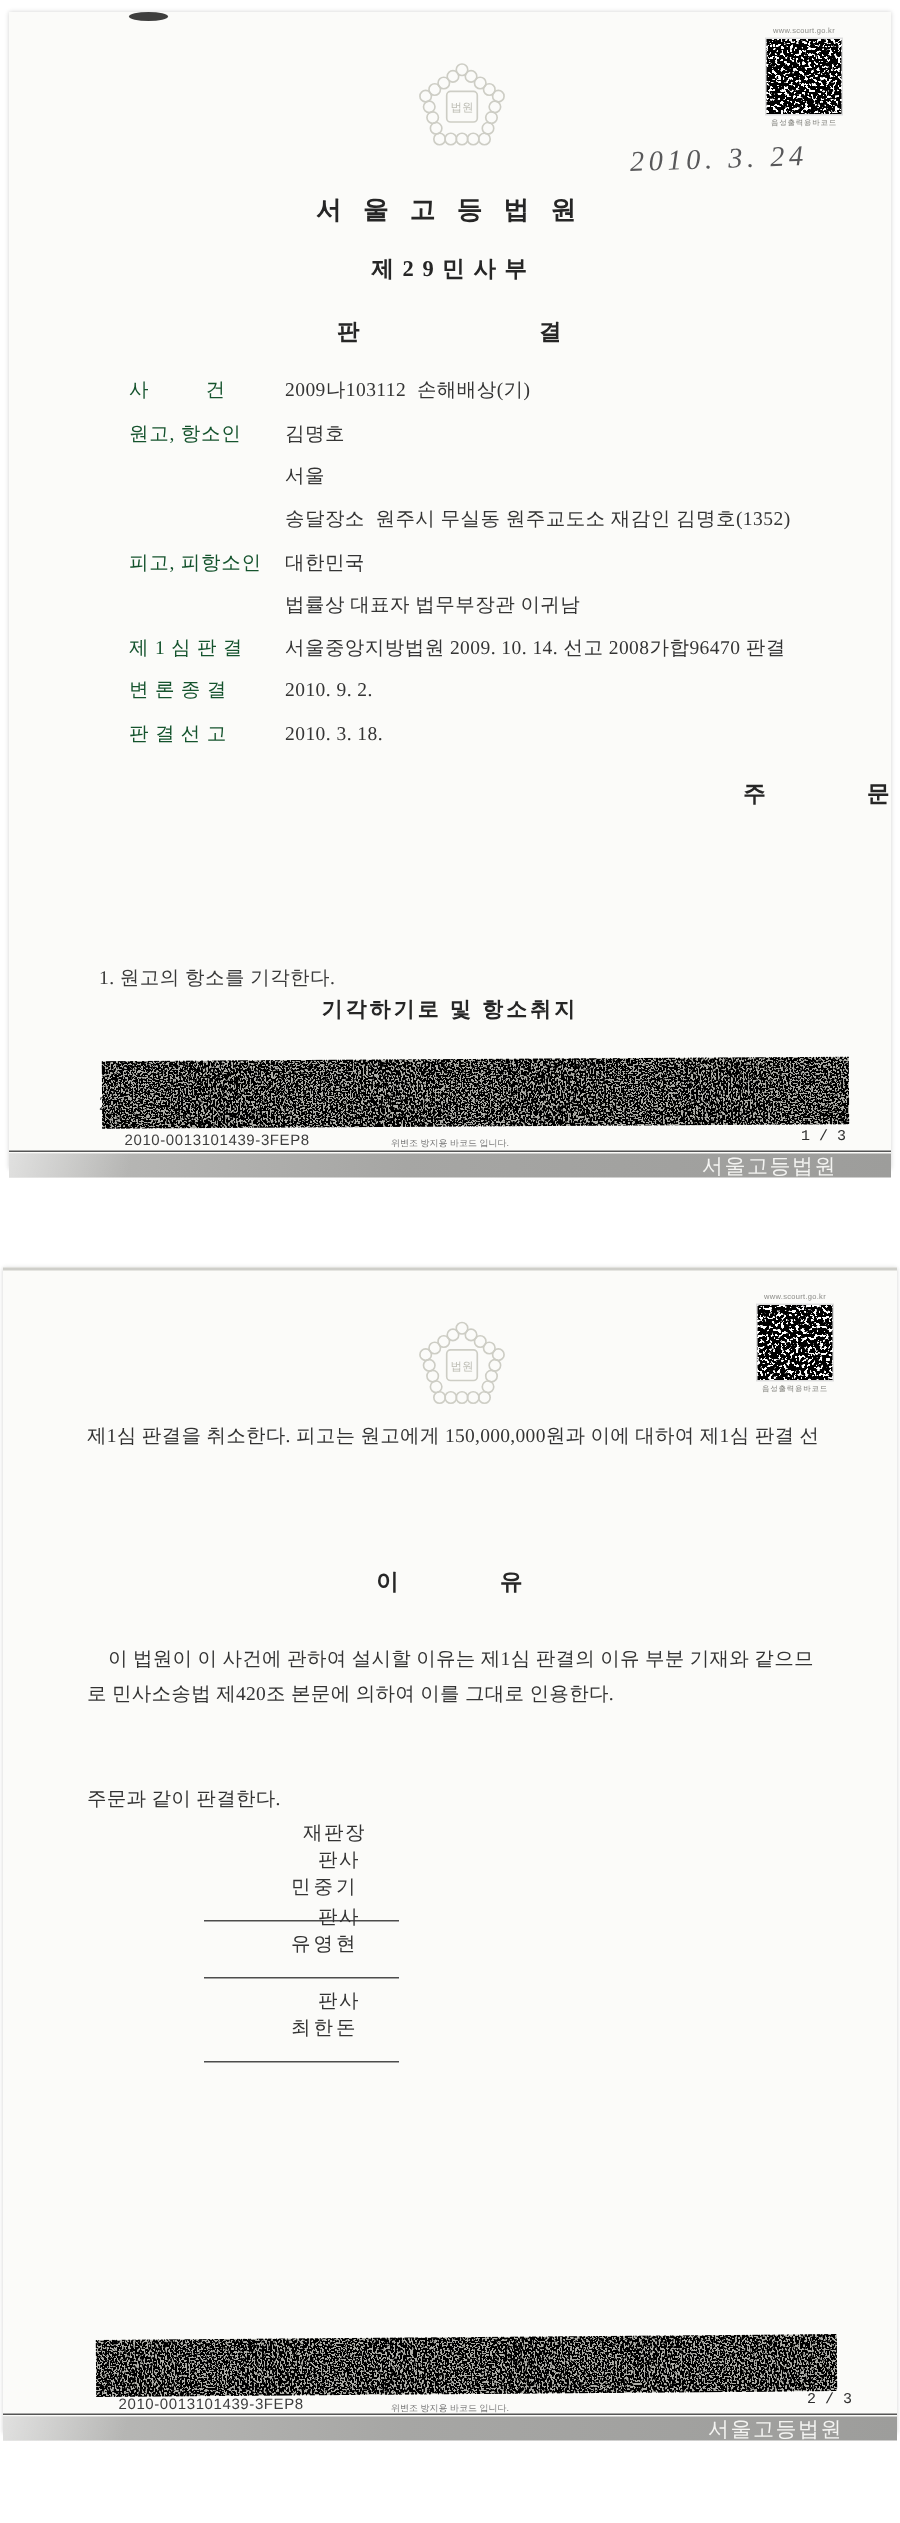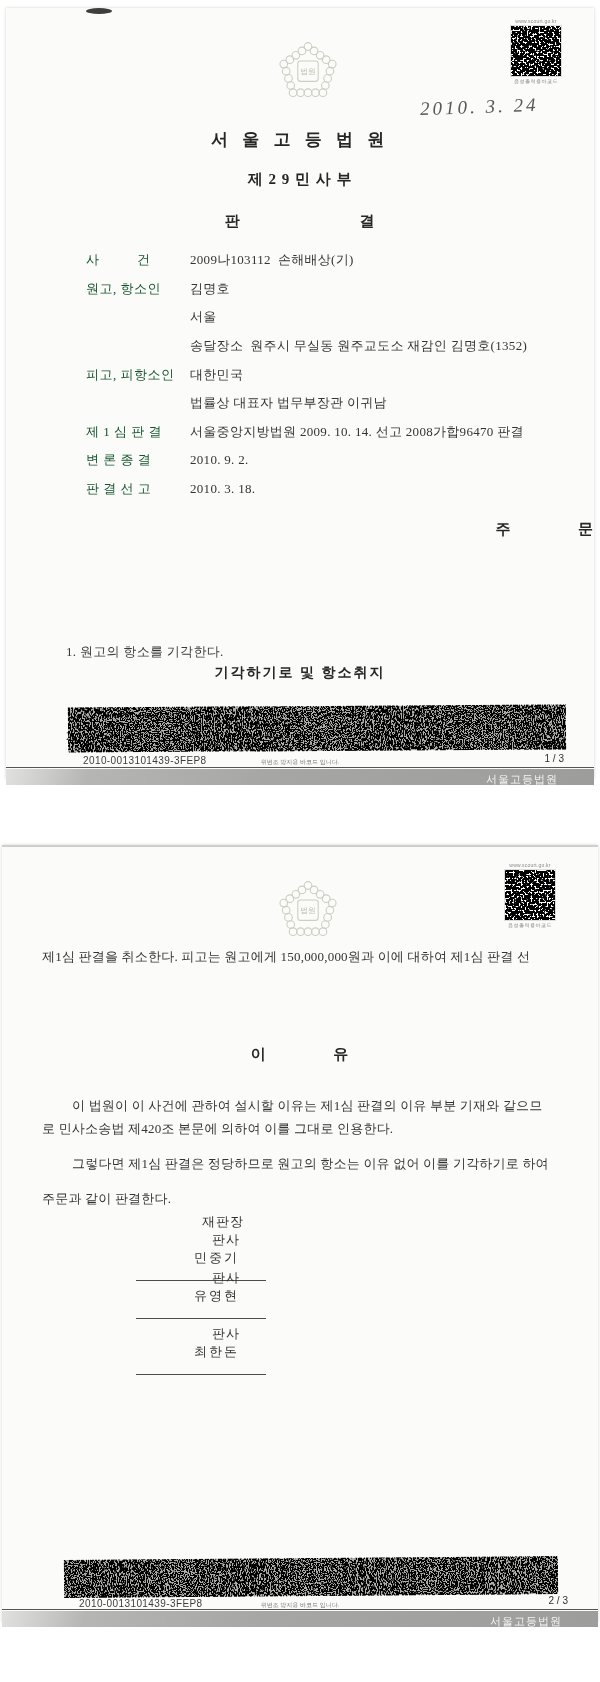--- a/index.html
+++ b/index.html
@@ -36,46 +36,46 @@
 
   .case-table { position:absolute; left:0; right:0; top:238px; }
   .case-row { display:flex; align-items:center; height:28.6px; padding-left:80px;
     font-size:13px; }
   .c-lbl { width:104px; white-space:pre; letter-spacing:.5px; color:#14532d; }
   .c-val { white-space:pre; letter-spacing:.3px; color:#343434; }
 
   .jumun-items { position:absolute; left:60px; top:574px; font-size:13px; line-height:28px;
     white-space:pre; letter-spacing:.3px; }
 
-  .p2-line { position:absolute; left:40px; white-space:pre; font-size:13px;
+  .p2-line { position:absolute; left:56px; white-space:pre; font-size:13px;
     letter-spacing:.2px; color:#333; }
   .p2-ind { left:70px; }
 
   .judge-row { position:absolute; left:130px; display:flex; align-items:flex-end;
     font-size:13px; letter-spacing:1px; color:#333;flex-direction:column; }
   .j-role { width:64px; white-space:pre; }
   .j-title { width:54px; }
   .j-name { width:72px; letter-spacing:2px; }
   .j-line { display:inline-block; width:130px; height:13px;
     border-bottom:1.5px solid #4c4c4c; margin-left:4px; }
 
   .noise-band { position:absolute; }
 
   .foot-rule { position:absolute; left:0; right:0; height:0; border-top:1px solid #555; }
   .f-docno { position:absolute; left:58px; font-family:"Liberation Sans",sans-serif;
     font-size:10px; color:#3d3d3d; letter-spacing:.4px;margin-left:19px; }
   .f-note { position:absolute; left:0; right:0; text-align:center;
     font-family:"Liberation Sans",sans-serif; font-size:6px; color:#777; }
-  .f-page { position:absolute; right:30px; font-family:Liberation Sans, sans-serif;
+  .f-page { position:absolute; right:30px; font-family:Liberation Mono, monospace;
     font-size:10px; color:#2e2e2e; }
   .court-bar { position:absolute; left:0; right:0; height:16px;
     background:linear-gradient(105deg, rgba(255,255,255,.55) 0%, rgba(255,255,255,0) 14%),
                linear-gradient(90deg,#bcbcba,#a6a6a4 45%,#9d9d9b);
     text-align:right; }
-  .court-bar span { font-family:"Liberation Sans",sans-serif; font-size:11px; color:#f4f4f2;
+  .court-bar span { font-family:"Liberation Sans",sans-serif; font-size:14px; color:#f4f4f2;
     line-height:16px; padding-right:36px; letter-spacing:1px; }
 </style>
 </head>
 <body>
 
 <div class="page" id="page1">
   <div class="smudge"></div>
 
   <div class="qr-block" style="top:10px; left:498px;">
     <div class="qr-url">www.scourt.go.kr</div>
@@ -235,21 +235,20 @@
     </g>
     <text x="40" y="42.5" text-anchor="middle" font-size="9" fill="#b2b2a8">법원</text>
   </svg>
 
   <div class="p2-line" style="top:101px;">제1심 판결을 취소한다. 피고는 원고에게 150,000,000원과 이에 대하여 제1심 판결 선</div>
 
   <div class="h-center h-mid" style="top:198px;">이              유</div>
 
   <div class="p2-line p2-ind" style="top:250px;">이 법원이 이 사건에 관하여 설시할 이유는 제1심 판결의 이유 부분 기재와 같으므</div>
   <div class="p2-line" style="top:273px;">로 민사소송법 제420조 본문에 의하여 이를 그대로 인용한다.</div>
-  <div class="p2-line p2-ind" style="top:308px;">그렇다면 제1심 판결은 정당하므로 원고의 항소는 이유 없어 이를 기각하기로 하여</div>
   <div class="p2-line" style="top:343px;">주문과 같이 판결한다.</div>
 
   <div class="judge-row" style="top:366px;">
     <span class="j-role">재판장</span>
     <span class="j-title">판사</span>
     <span class="j-name">민중기</span>
     <span class="j-line"></span>
   </div>
   <div class="judge-row" style="top:422px;">
     <span class="j-role"></span>

